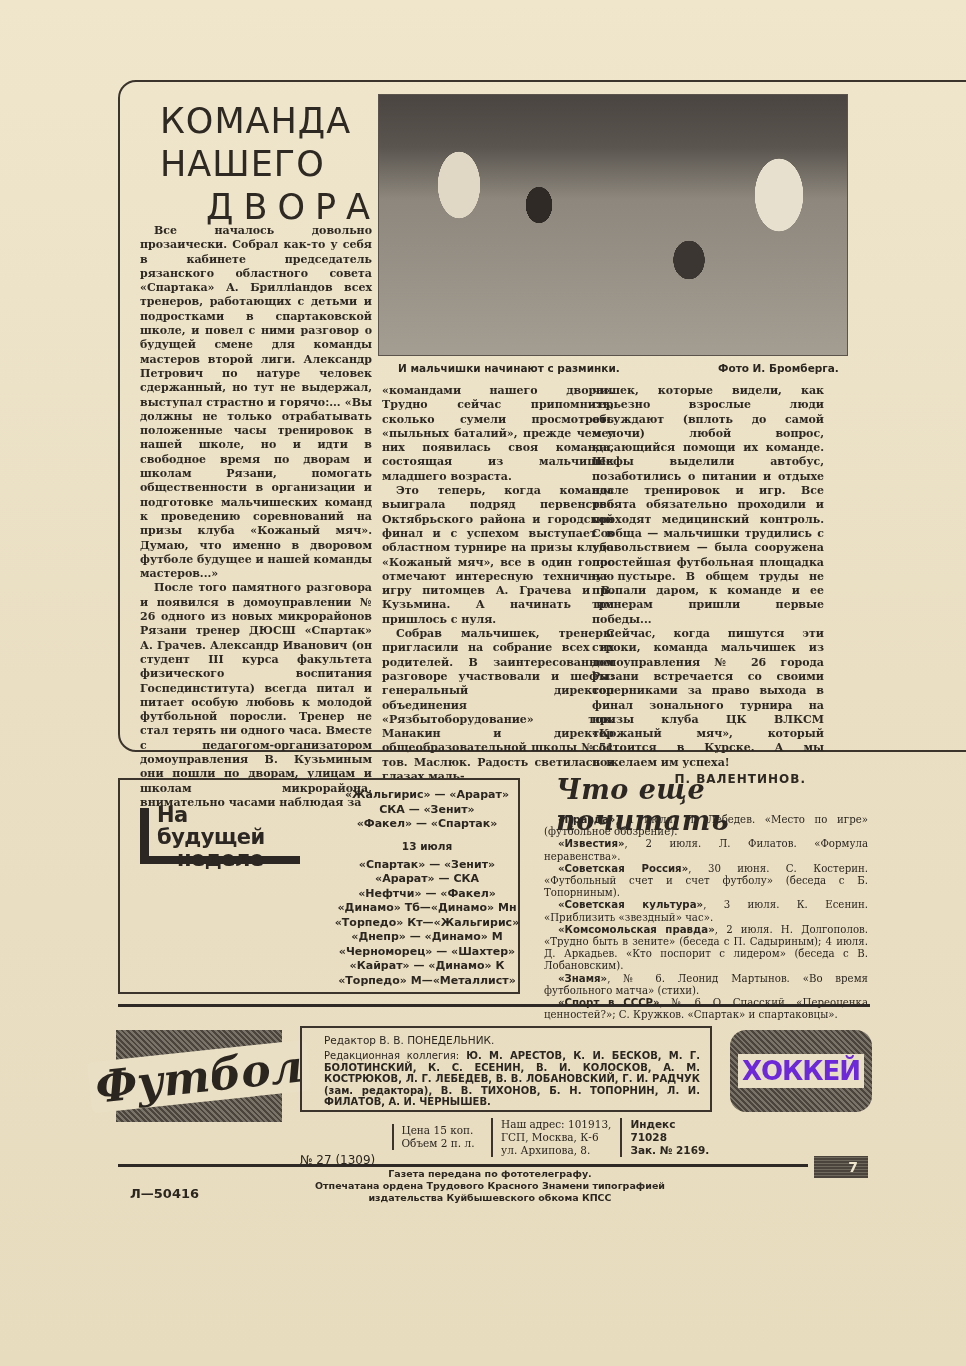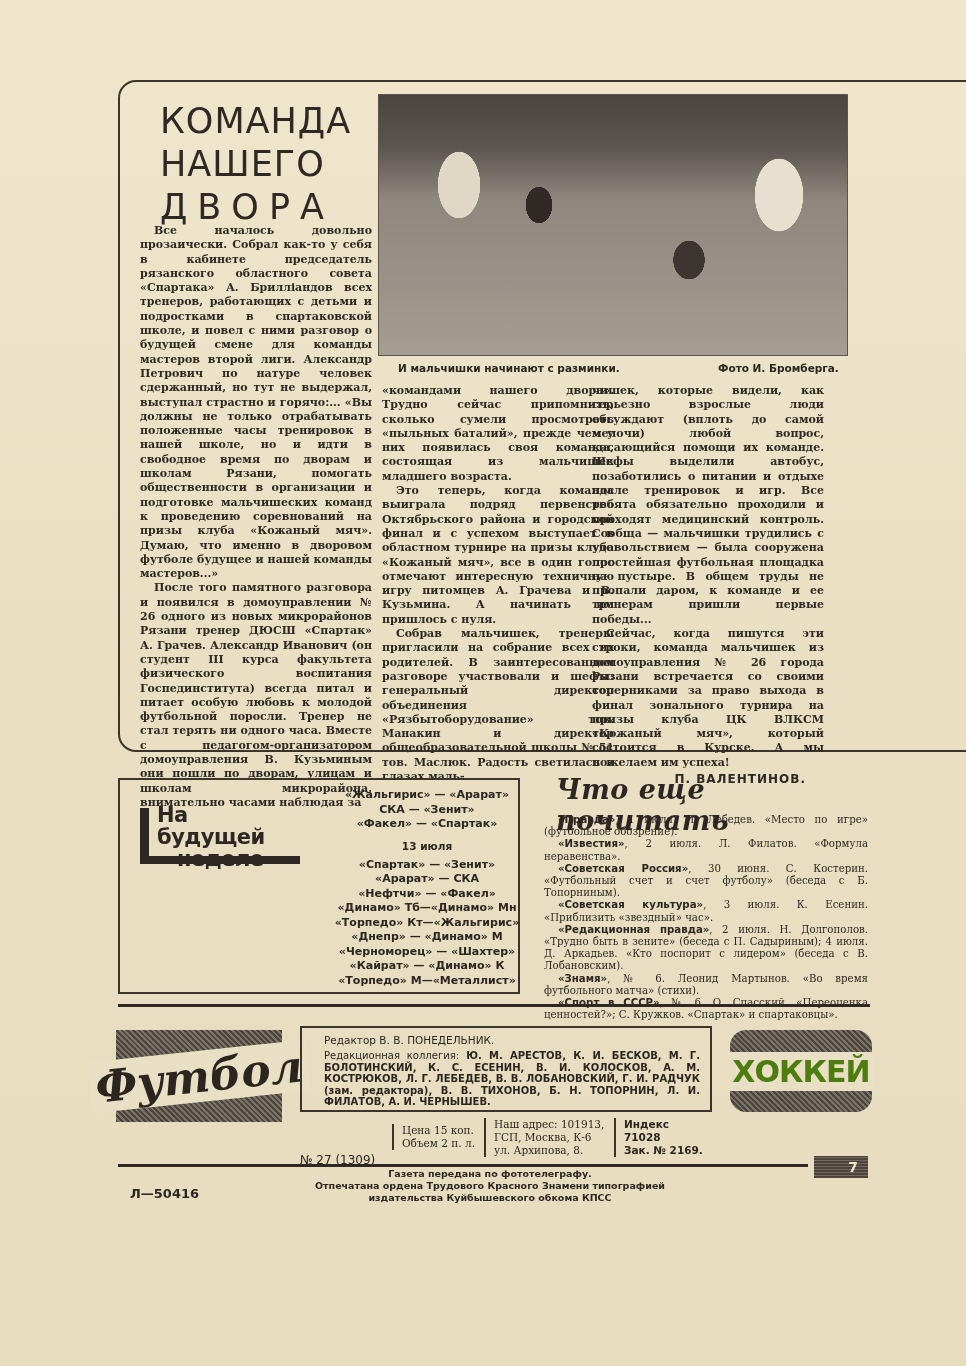--- a/index.html
+++ b/index.html
@@ -19,21 +19,21 @@
   .article-box {
     position: absolute; left: 118px; top: 80px; width: 852px; height: 672px;
     border: 2px solid #3a342c; border-radius: 18px 4px 4px 18px;
   }
   .headline {
     position: absolute; left: 40px; top: 18px; width: 220px;
     font-family: "DejaVu Sans", sans-serif; font-size: 35px; line-height: 43px;
     letter-spacing: 1px; color: #2e2923; font-weight: normal;
   }
   .headline span { display: block; }
-  .headline .l3 { letter-spacing: 10px; }
+  .headline .l3 { letter-spacing: 10px; text-align: right; }
   .photo {
     position: absolute; left: 258px; top: 12px; width: 470px; height: 262px;
     background:
       radial-gradient(ellipse 30px 40px at 530px 200px, #3a3530 0 60%, transparent 61%),
       radial-gradient(ellipse 22px 30px at 160px 110px, #2f2a25 0 60%, transparent 61%),
       radial-gradient(ellipse 26px 32px at 310px 165px, #3b3631 0 60%, transparent 61%),
       radial-gradient(ellipse 40px 60px at 400px 100px, #e8e0cf 0 60%, transparent 61%),
       radial-gradient(ellipse 35px 55px at 80px 90px, #e0d7c4 0 60%, transparent 61%),
       linear-gradient(180deg, #4a4540 0%, #5a554f 20%, #8d877d 40%, #a39d92 100%);
     border: 1px solid #5a544c;
@@ -103,30 +103,30 @@
   .editorial-box {
     position: absolute; left: 300px; top: 1026px; width: 412px; height: 86px;
     border: 2px solid #3a342c; padding: 6px 10px 0 22px;
   }
   .editor { font-family: "DejaVu Sans", sans-serif; font-weight: normal; font-size: 10.5px; margin-bottom: 4px; }
   .board { font-family: "DejaVu Sans", sans-serif; font-weight: bold; font-size: 10px; line-height: 11.6px; text-align: justify; }
   .board .lbl { font-weight: normal; }
   .issue-row { position: absolute; left: 300px; top: 1116px; width: 420px; height: 42px; display: flex; align-items: center; }
   .issue-no { font-family: "DejaVu Sans", sans-serif; font-weight: normal; font-size: 12px; width: 92px; margin-top: 46px; }
   .issue-cell { font-size: 10.5px; line-height: 13px; border-left: 2px solid #3a342c; padding: 0 8px; }
-  .issue-cell.c1 { width: 92px; }
+  .issue-cell.c1 { width: 100px; }
   .issue-cell.c2 { width: 130px; }
   .issue-cell.c3 { width: 100px; font-family: "DejaVu Sans", sans-serif; font-weight: bold; }
   .logo-hockey {
     position: absolute; left: 730px; top: 1030px; width: 142px; height: 82px; border-radius: 16px;
     background: repeating-linear-gradient(45deg, #4a443c 0 2px, #7a7368 2px 4px);
     display: flex; align-items: center; justify-content: center;
   }
   .logo-hockey span {
-    font-family: "DejaVu Sans", sans-serif; font-weight: bold; font-size: 30px; color: #4d7c0f;
+    font-family: "DejaVu Sans", sans-serif; font-weight: bold; font-size: 26px; color: #6d28d9;
     background: #e9dfc4; padding: 2px 4px; letter-spacing: -1px;
   }
   .print-code { position: absolute; left: 130px; top: 1186px; font-family: "DejaVu Sans", sans-serif; font-weight: bold; font-size: 13px; }
   .print-info { position: absolute; left: 300px; top: 1168px; width: 380px; text-align: center; font-family: "DejaVu Sans", sans-serif; font-weight: bold; font-size: 9.5px; line-height: 12px; }
   .page-no {
     position: absolute; left: 814px; top: 1156px; width: 54px; height: 22px;
     background: repeating-linear-gradient(0deg, #4a443c 0 2px, #6f685c 2px 3px);
     color: #efe6cc; font-family: "DejaVu Sans", sans-serif; font-weight: bold; font-size: 14px;
     text-align: right; padding-right: 10px; line-height: 22px;
   }
@@ -186,21 +186,21 @@
       <div class="match">«Торпедо» М—«Металлист»</div>
     </div>
   </div>
 
   <div class="read-title">Что еще почитать</div>
   <div class="read-list">
     <p class="read-item"><span class="src">«Правда»</span><span>, 1 июля. Л. Лебедев. «Место по игре» (футбольное обозрение).</span></p>
     <p class="read-item"><span class="src">«Известия»</span><span>, 2 июля. Л. Филатов. «Формула неравенства».</span></p>
     <p class="read-item"><span class="src">«Советская Россия»</span><span>, 30 июня. С. Костерин. «Футбольный счет и счет футболу» (беседа с Б. Топорниным).</span></p>
     <p class="read-item"><span class="src">«Советская культура»</span><span>, 3 июля. К. Есенин. «Приблизить «звездный» час».</span></p>
-    <p class="read-item"><span class="src">«Редакционная правда»</span><span>, 2 июля. Н. Долгополов. «Трудно быть в зените» (беседа с П. Садыриным); 4 июля. Д. Аркадьев. «Кто поспорит с лидером» (беседа с В. Лобановским).</span></p>
+    <p class="read-item"><span class="src">«Комсомольская правда»</span><span>, 2 июля. Н. Долгополов. «Трудно быть в зените» (беседа с П. Садыриным); 4 июля. Д. Аркадьев. «Кто поспорит с лидером» (беседа с В. Лобановским).</span></p>
     <p class="read-item"><span class="src">«Знамя»</span><span>, № 6. Леонид Мартынов. «Во время футбольного матча» (стихи).</span></p>
     <p class="read-item"><span class="src">«Спорт в СССР»</span><span>, № 6. О. Спасский. «Переоценка ценностей?»; С. Кружков. «Спартак» и спартаковцы».</span></p>
   </div>
 
   <div class="hr" style="left:118px; top:1004px; width:752px; height:3px;"></div>
 
   <div class="logo-football">
     <span>Футбол</span>
   </div>
 

